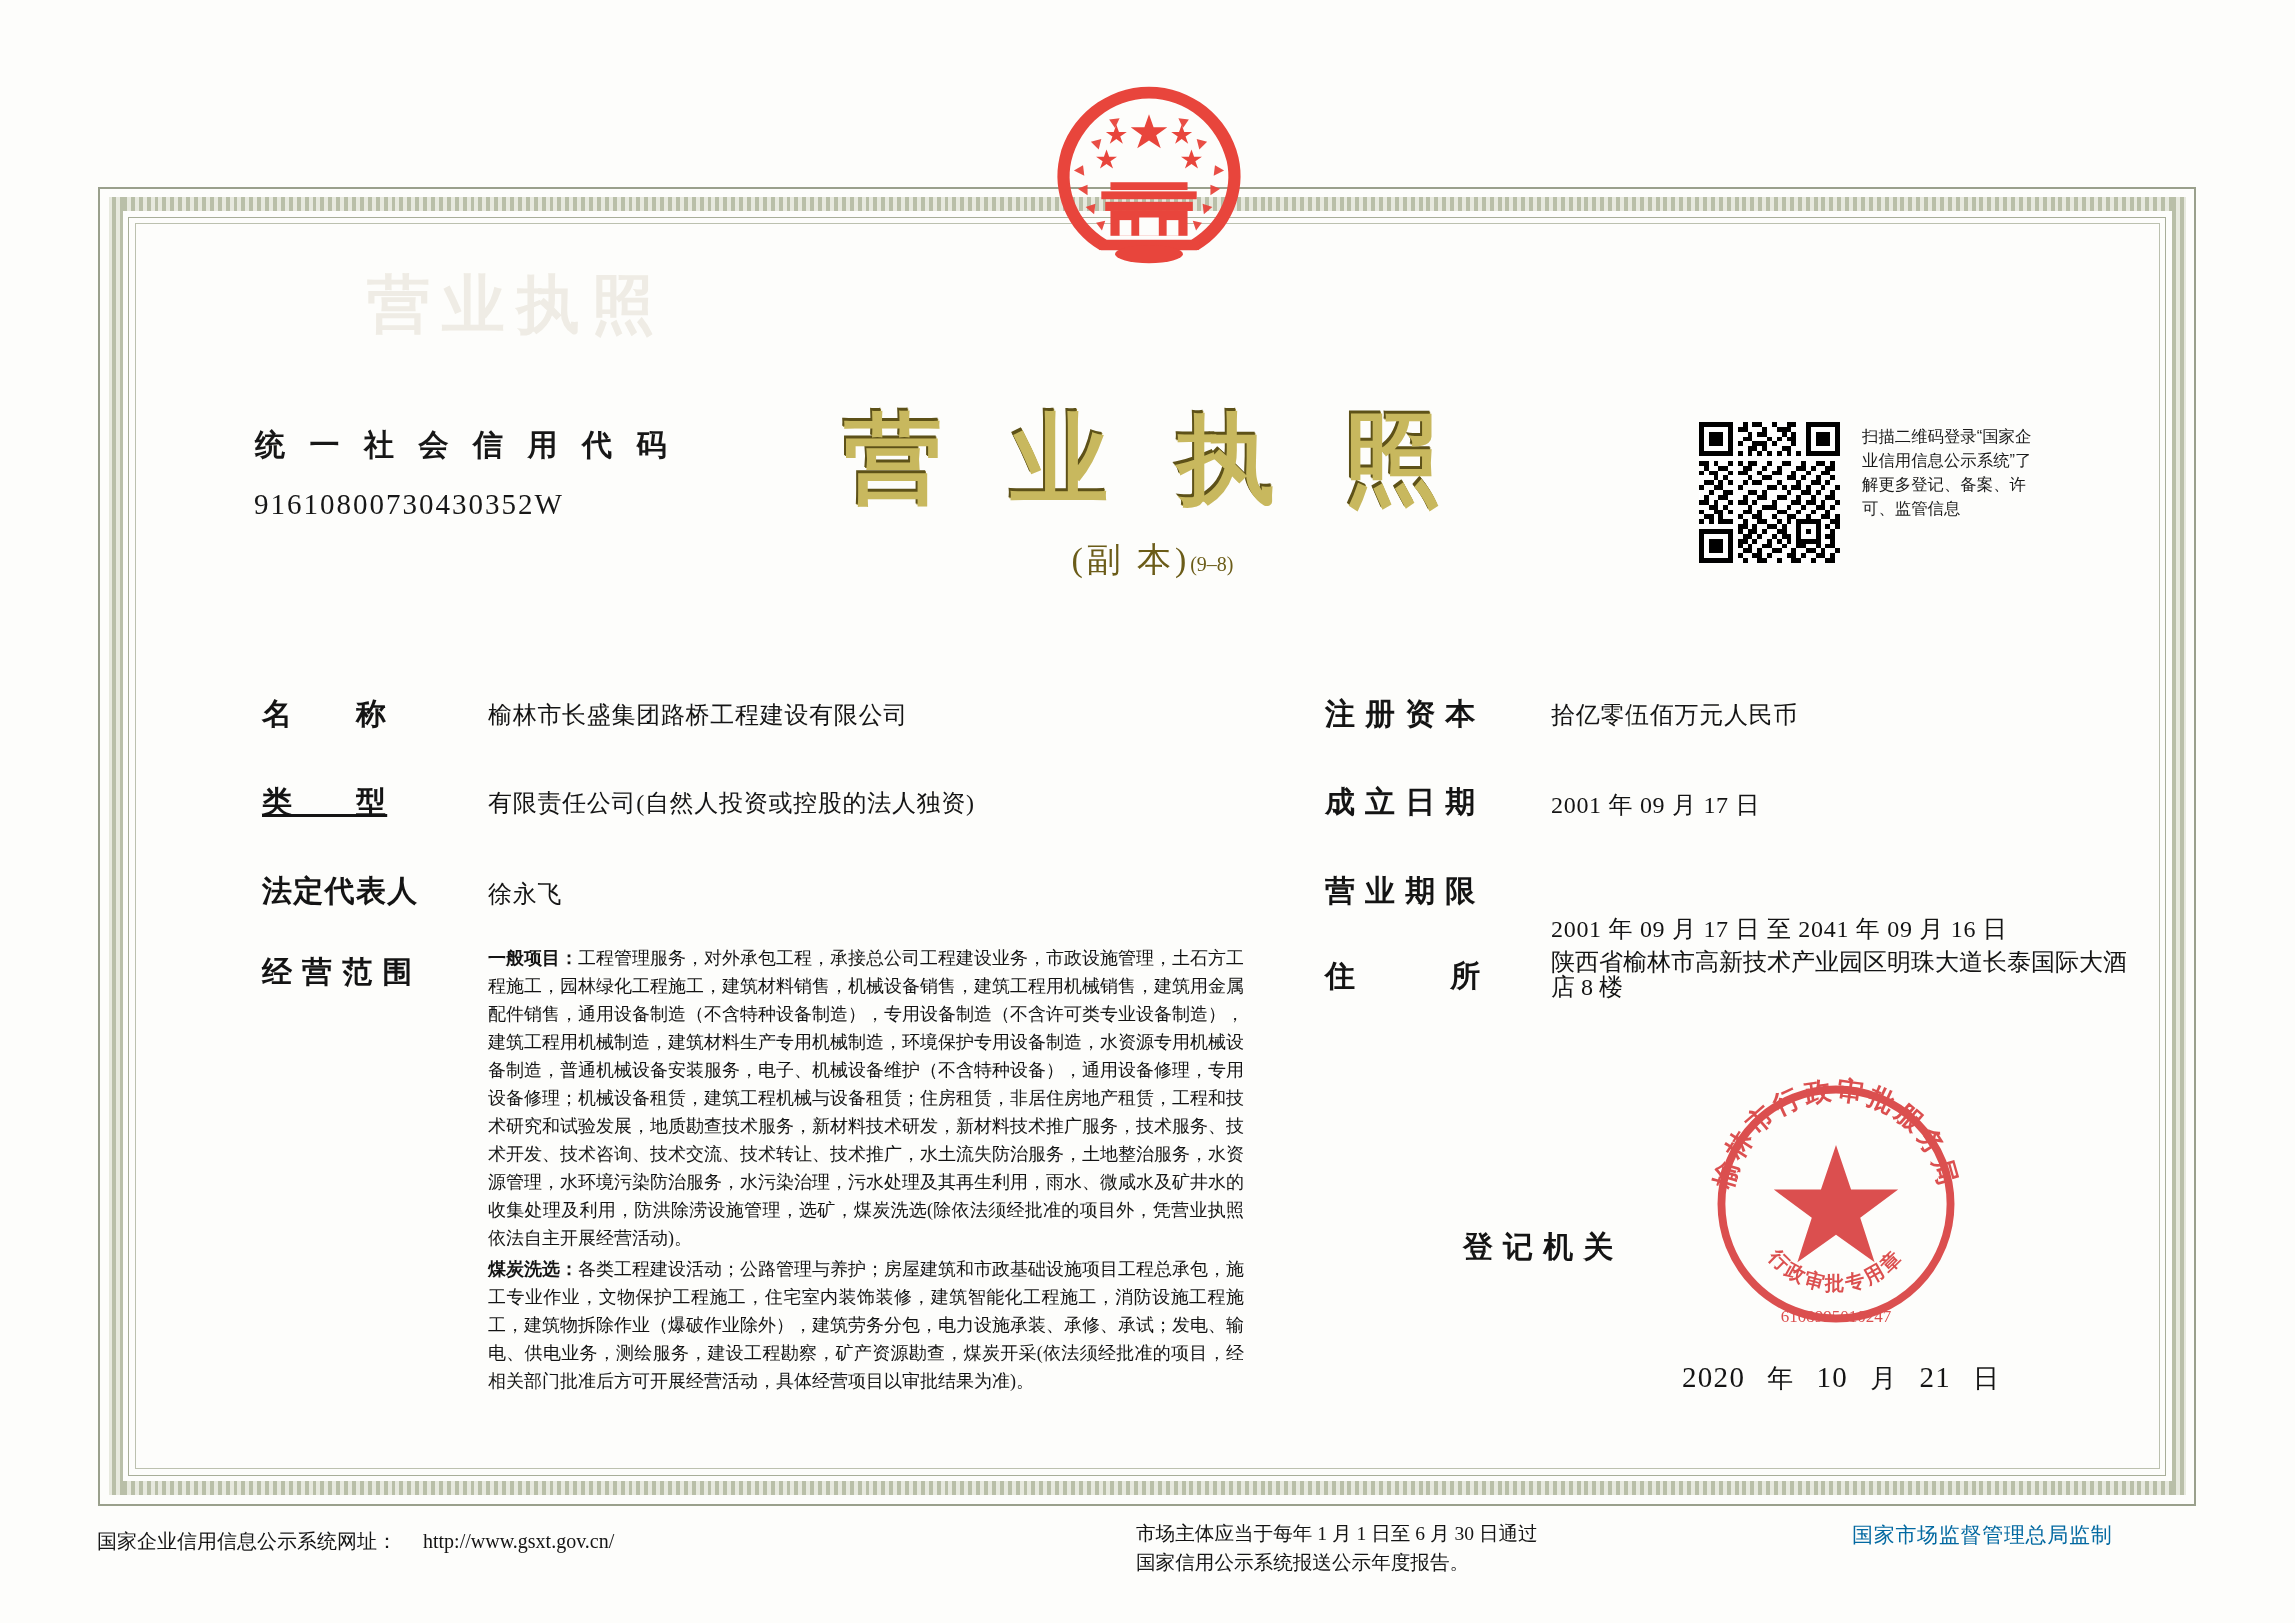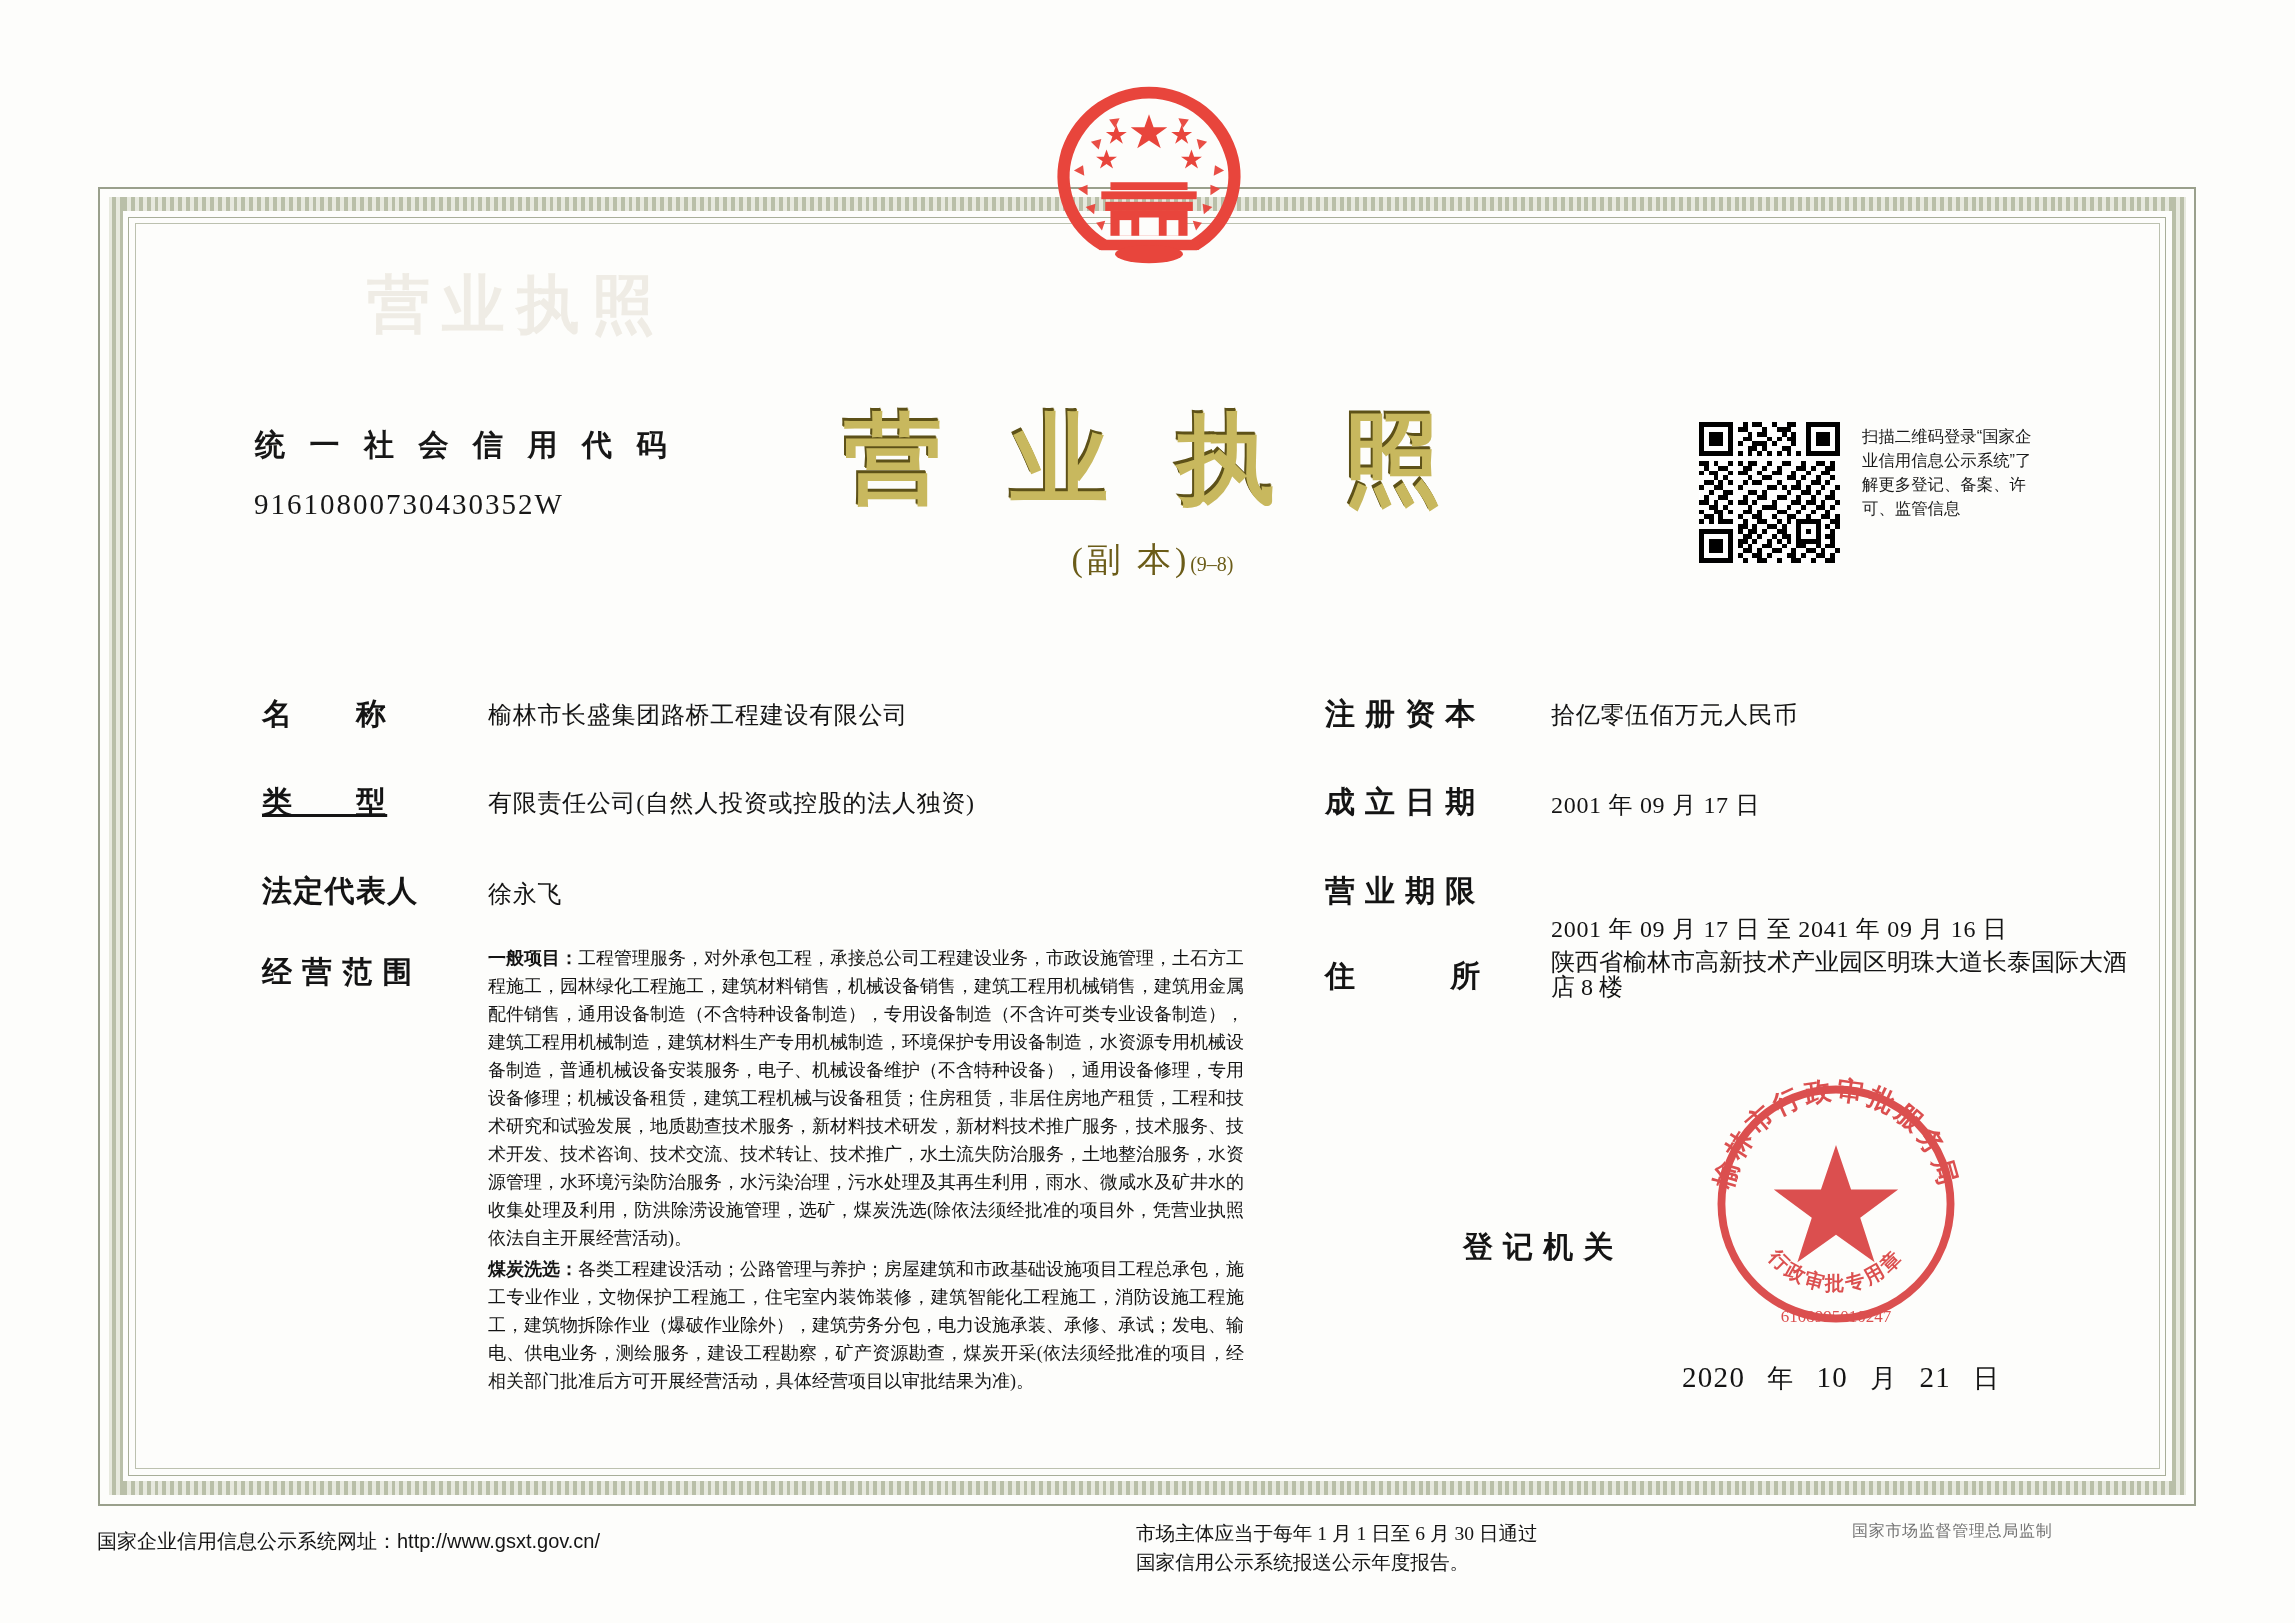--- a/index.html
+++ b/index.html
@@ -246,38 +246,39 @@
 
   
   .footer-left {
     position: absolute;
     left: 97px;
     top: 1528px;
     font-size: 20px;
     color: #141414;
   }
   .footer-left .url {
-    font-family: Liberation Sans, sans-serif;
+    font-family: Liberation Serif, serif;
+    margin-left: 26px;
   }
   .footer-center {
     position: absolute;
     left: 1136px;
     top: 1519px;
     width: 563px;
     font-size: 19.6px;
     line-height: 29px;
     color: #141414;
     text-align: left;
   }
   .footer-right {
     position: absolute;
     left: 1852px;
     top: 1521px;
-    font-size: 16px;
-    color: #737373;
+    font-size: 21px;
+    color: #0369a1;
     letter-spacing: 0.7px;
   }
 </style>
 </head>
 <body>
 
 <div class="page">
 
   <div class="watermark">营业执照</div>
 

